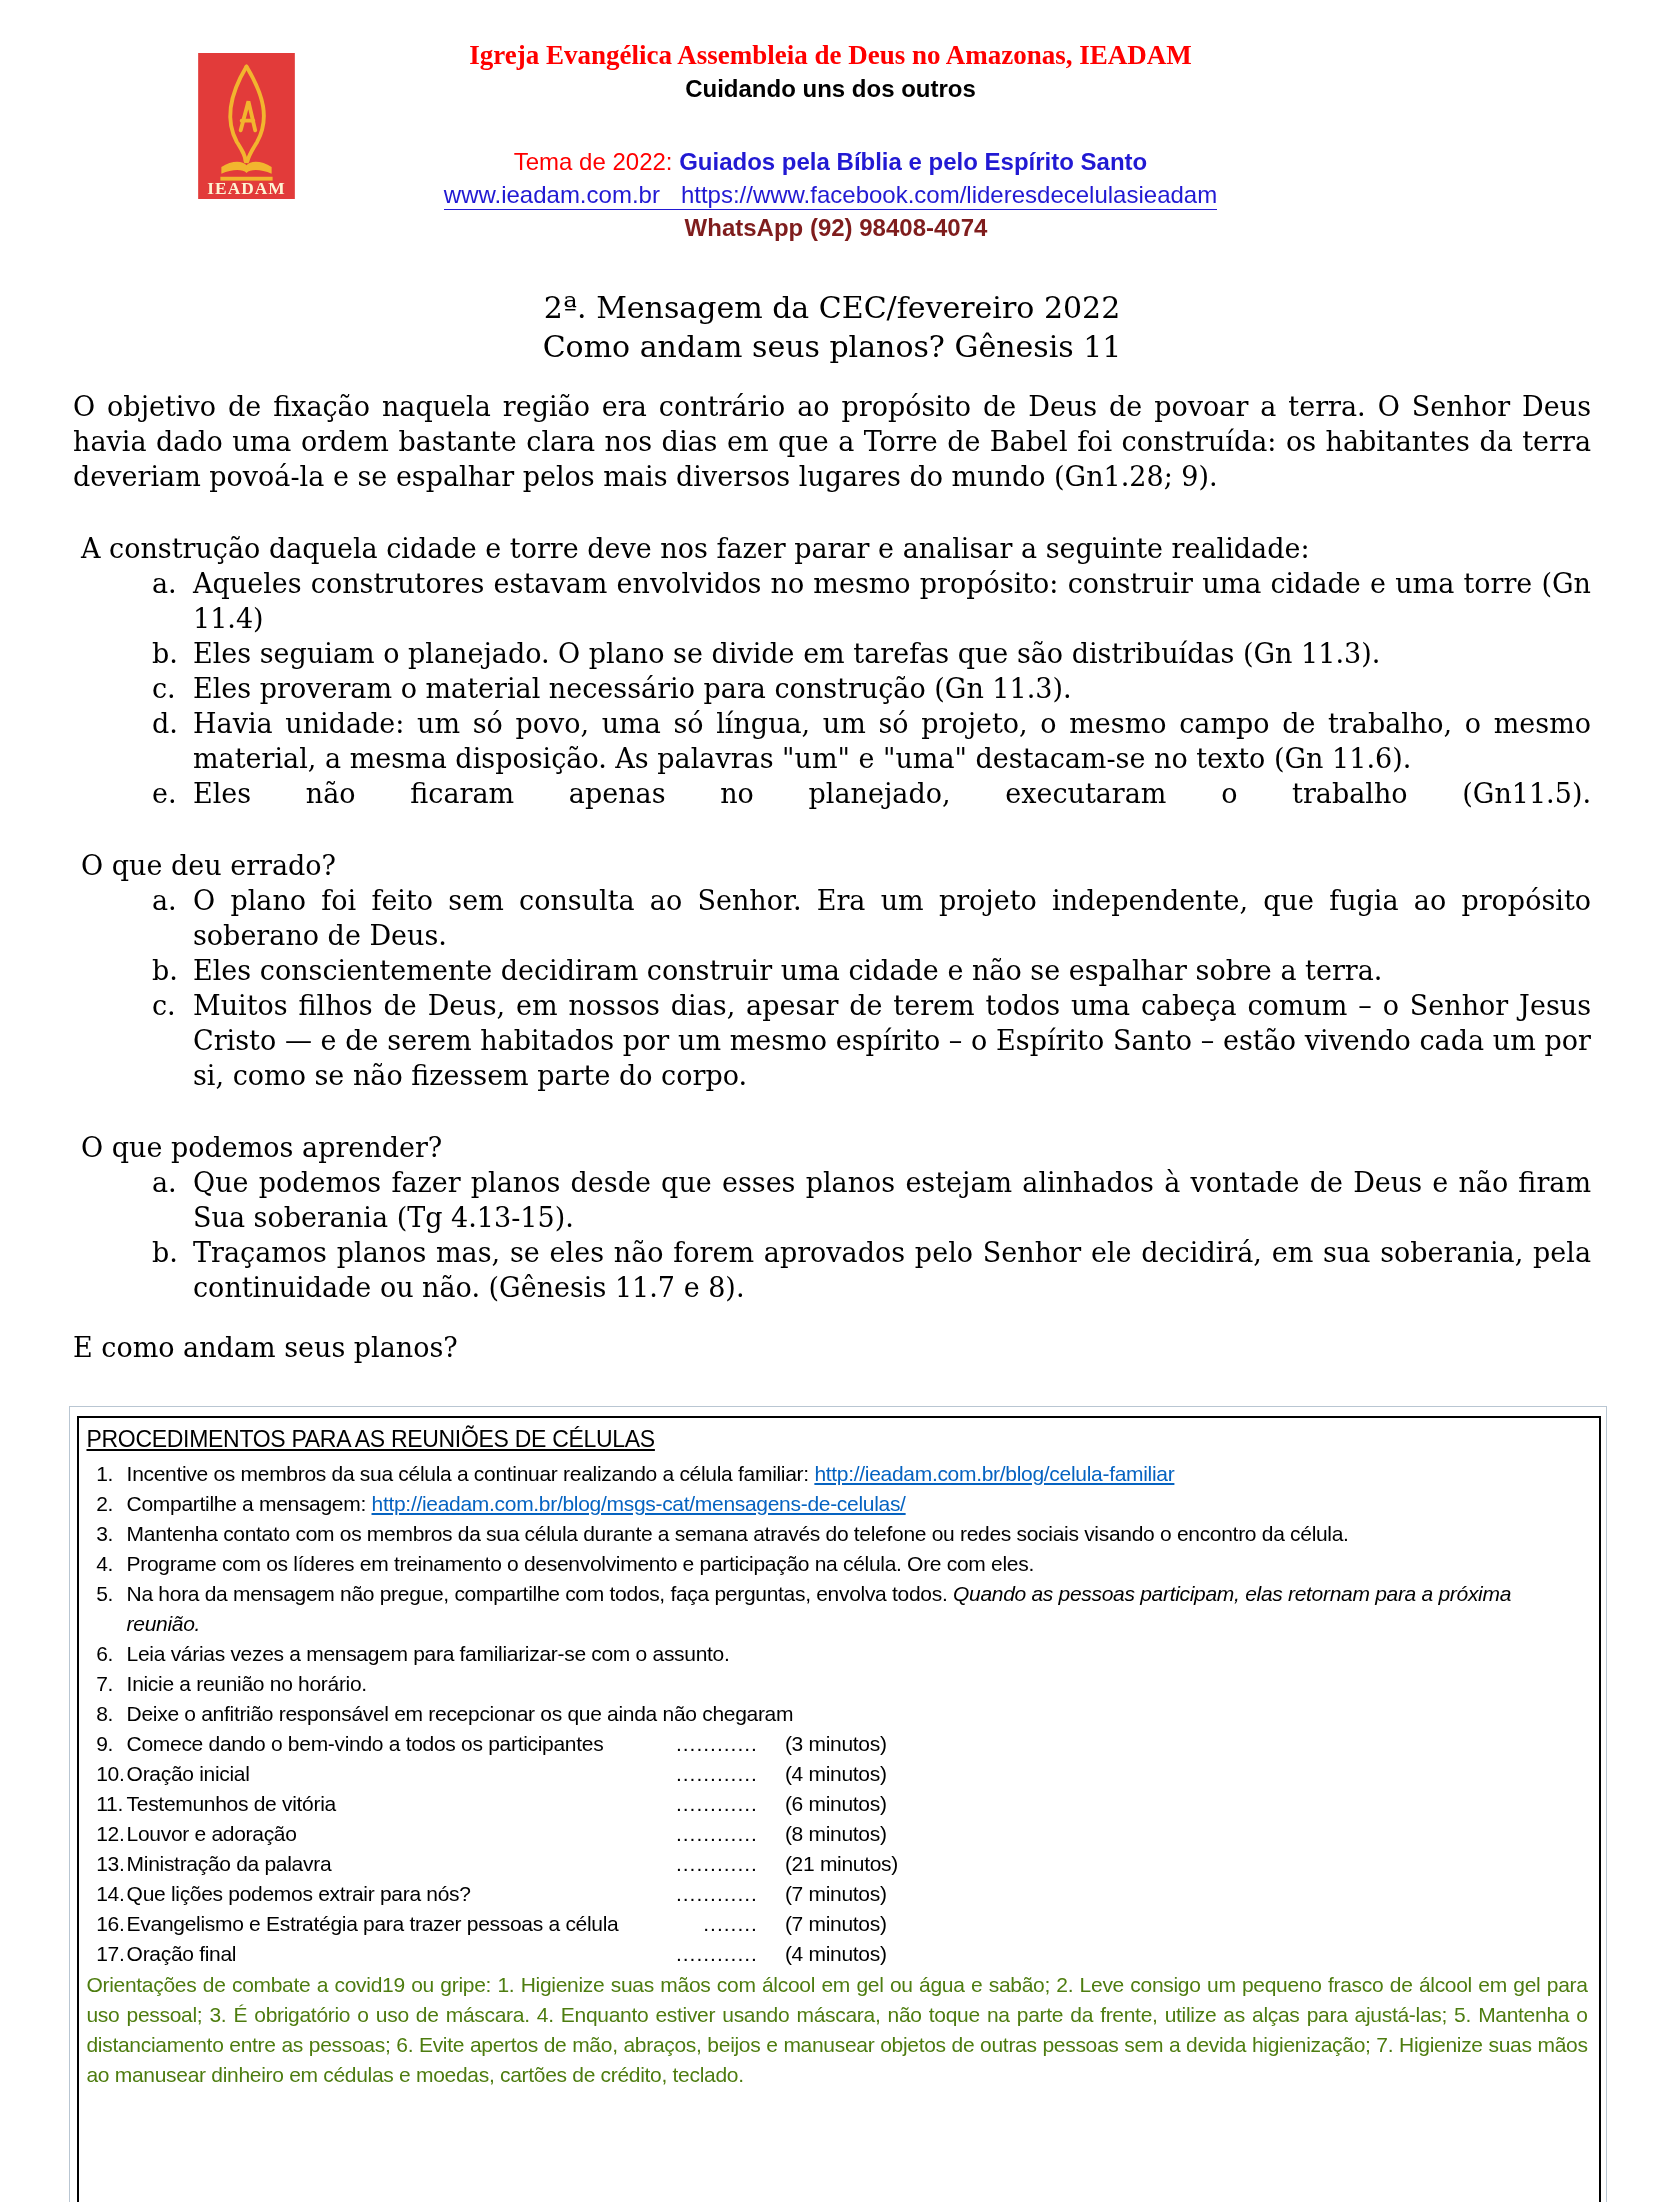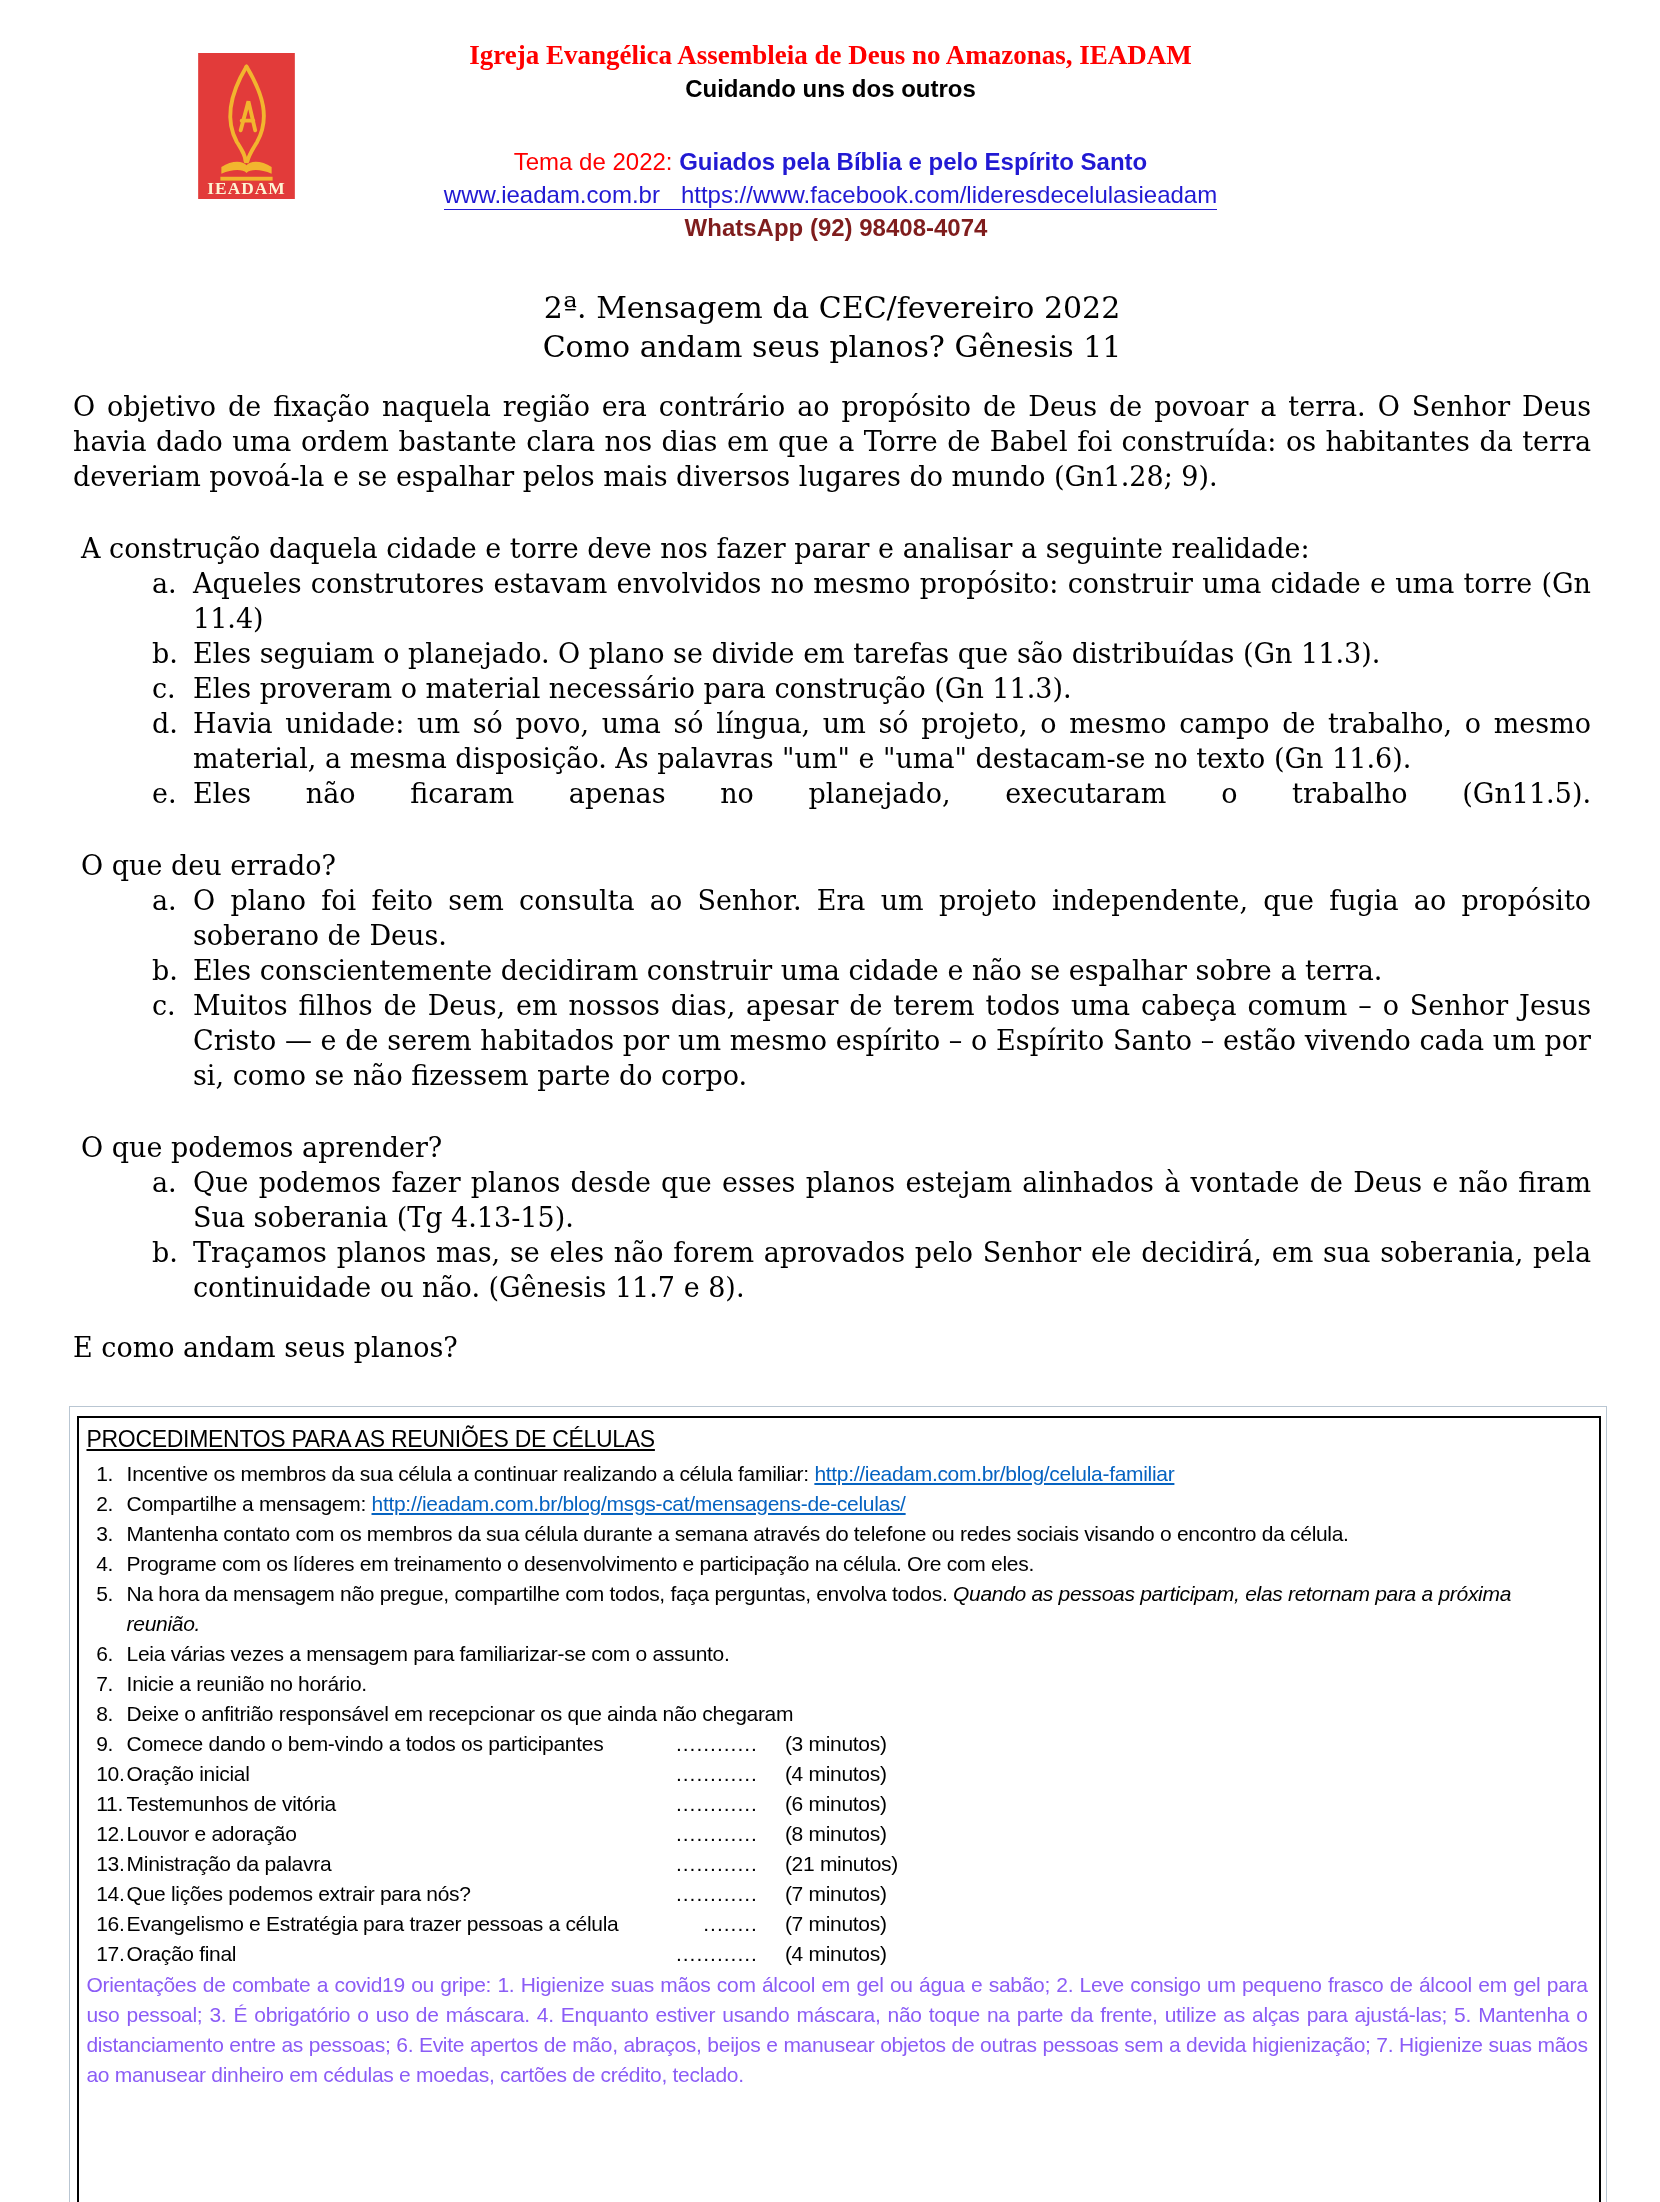--- a/index.html
+++ b/index.html
@@ -52,21 +52,21 @@
     letter-spacing:-0.3px;
   }
   .proc-title { font-size:23px; line-height:33px; text-decoration:underline; margin:1.9px 0 2.9px 1.9px; }
   .proc-row { display:grid; grid-template-columns:42px 639px 1fr; }
   .proc-row .num { padding-left:11.6px; }
   .proc-row .mid { display:flex; justify-content:space-between; align-items:baseline; padding-right:7.7px; }
   .proc-row .mid.full { grid-column:2 / 4; padding-right:3.9px; }
   .proc-row .dots { white-space:nowrap; letter-spacing:1px; }
   .proc-row .time { padding-left:19.3px; white-space:nowrap; }
   .proc a { color:#0563c1; text-decoration:underline; }
-  .covid { color:#8b5cf6; text-align:justify; margin-top:1px; padding:0 1.9px; }
+  .covid { color:#4d7c0f; text-align:justify; margin-top:1px; padding:0 1.9px; }
 </style>
 </head>
 <body>
 
 <div class="page">
 
   <div class="logo">
     <svg width="97" height="146" viewBox="0 0 100 151" xmlns="http://www.w3.org/2000/svg">
       <rect x="0" y="0" width="100" height="151" fill="#e23b3a"></rect>
       <g stroke="#f2b52e" stroke-width="4" fill="none" stroke-linecap="round">

